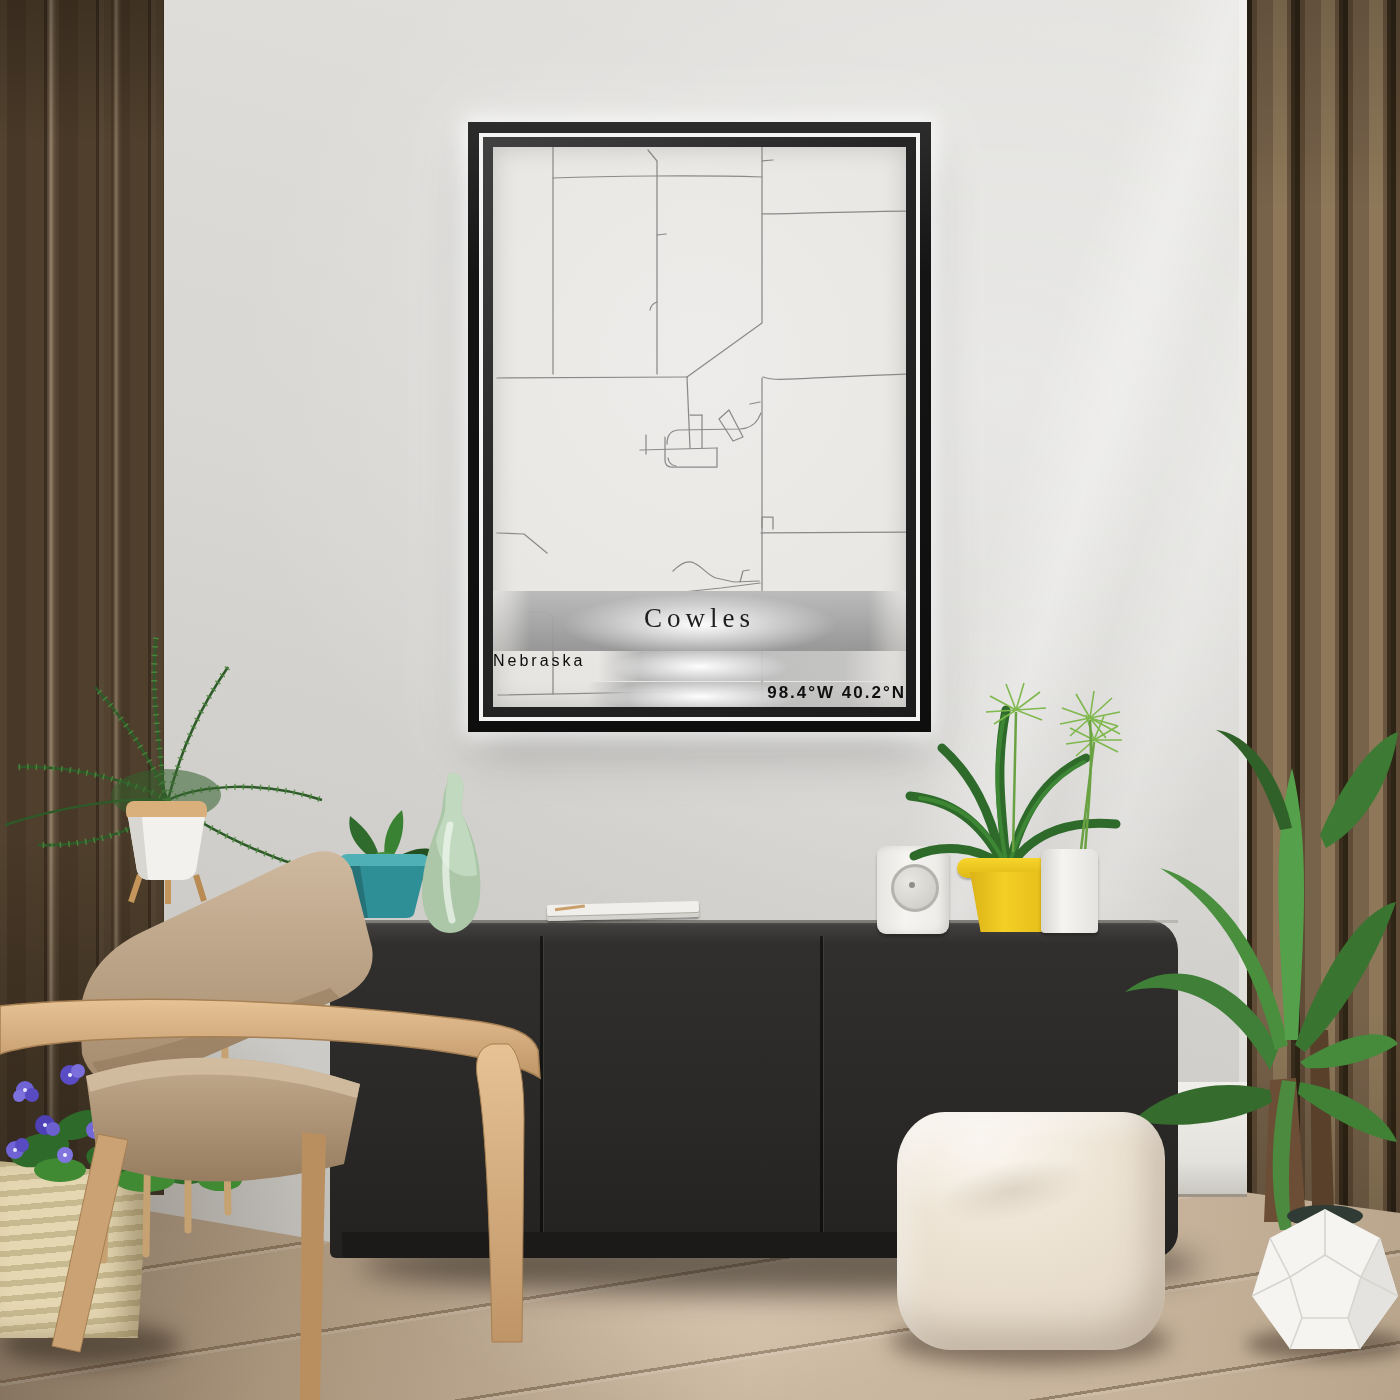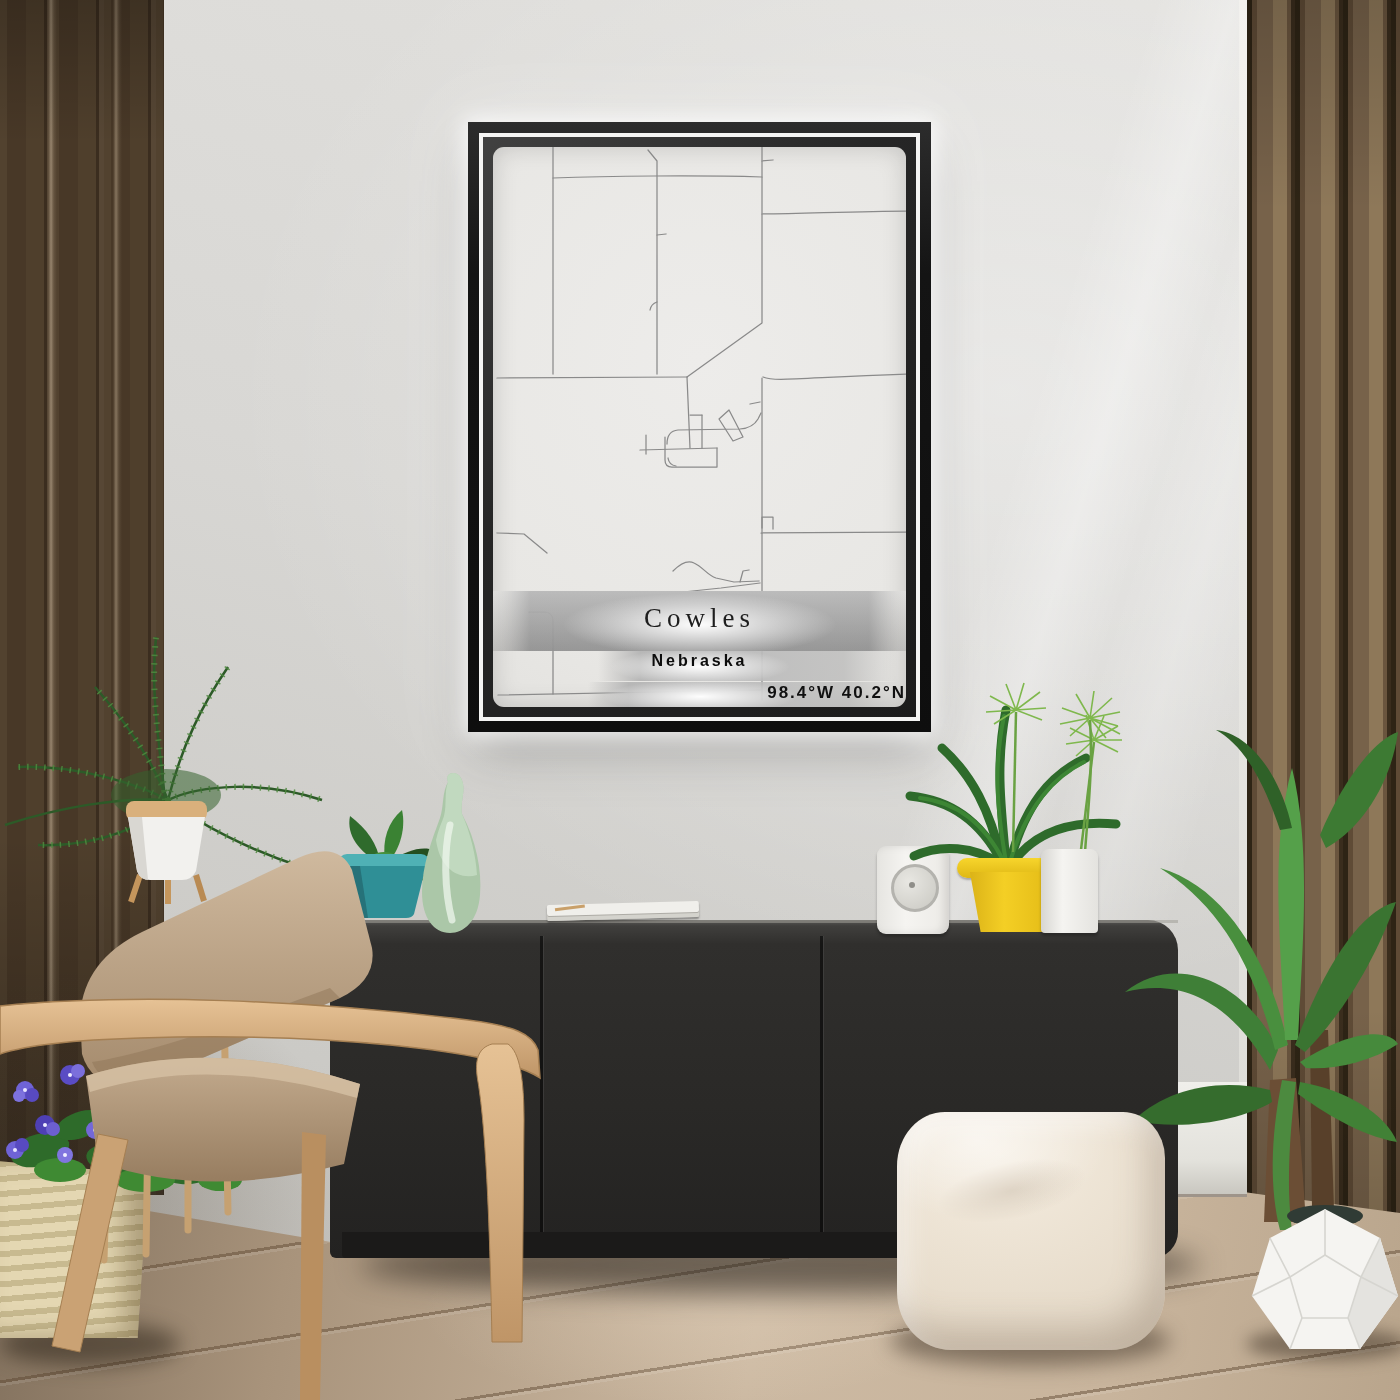--- a/index.html
+++ b/index.html
@@ -52,43 +52,43 @@
 
   
   .poster{left:468px;top:122px;width:463px;height:610px;z-index:4;
     background:linear-gradient(180deg,#2c2c2c 0%,#141414 25%,#0e0e0e 100%);
     box-shadow:0 0 20px 5px rgba(255,255,255,.80), 0 0 70px 14px rgba(255,255,255,.28), 0 26px 50px -8px rgba(0,0,0,.30);}
   .frame-white{position:absolute;left:11px;top:11px;right:11px;bottom:11px;background:#f4f4f3;}
   .frame-inner{position:absolute;left:4px;top:4px;right:4px;bottom:4px;
     background:linear-gradient(135deg,#414141,#262626 40%,#1c1c1c);}
   .paper{position:absolute;left:10px;top:10px;right:10px;bottom:10px;overflow:hidden;
     background:radial-gradient(130% 100% at 50% 38%, #edecea 0%, #e8e7e4 55%, #dcdbd8 100%);
-    box-shadow:inset 0 0 24px rgba(0,0,0,.16);border-radius:11px;}
+    box-shadow:inset 0 0 24px rgba(0,0,0,.16);}
   .map-svg{position:absolute;left:0;top:0;width:100%;height:100%;}
   .map-svg path{fill:none;stroke:#8a8a8a;stroke-width:1.25;stroke-linecap:round;stroke-linejoin:round;}
 
   .banner{position:absolute;left:0;width:100%;}
   .banner1{top:444px;height:60px;
     background:
       radial-gradient(190px 44px at 50% 56%, rgba(255,255,255,.98), rgba(255,255,255,0) 72%),
       linear-gradient(180deg, rgba(255,255,255,.22), rgba(0,0,0,.10)),
       linear-gradient(90deg, rgba(158,158,158,0) 0%, rgba(162,162,162,.92) 9%, #a9a9a9 38%, #a9a9a9 62%, rgba(162,162,162,.92) 91%, rgba(158,158,158,0) 100%);}
   .banner2{top:504px;left:105px;width:300px;height:30px;
     background:
       radial-gradient(120px 24px at 34% 52%, rgba(255,255,255,.98), rgba(255,255,255,0) 75%),
       linear-gradient(90deg, rgba(170,170,170,0) 0%, rgba(178,178,178,.9) 14%, #bdbdbd 45%, rgba(178,178,178,.65) 82%, rgba(170,170,170,0) 100%);}
   .banner3{top:535px;left:95px;width:312px;height:28px;
     background:
       radial-gradient(130px 22px at 36% 52%, rgba(255,255,255,.98), rgba(255,255,255,0) 75%),
       linear-gradient(90deg, rgba(170,170,170,0) 0%, rgba(178,178,178,.9) 13%, #bdbdbd 45%, rgba(178,178,178,.6) 84%, rgba(170,170,170,0) 100%);}
 
   .poster-title{position:absolute;top:456px;left:0;width:100%;text-align:center;
     font-family:"Liberation Serif",serif;font-size:27px;letter-spacing:5px;color:#1e1e1e;}
-  .poster-subtitle{position:absolute;top:505px;left:0;width:100%;text-align:center;
-    font-family:"Liberation Sans",sans-serif;font-weight:bold;font-size:16px;letter-spacing:3px;color:#0c0c0c;}
+  .poster-subtitle{position:absolute;top:505px;left:0;width:100%;text-align:left;
+    font-family:"Liberation Sans",sans-serif;font-weight:normal;font-size:16px;letter-spacing:3px;color:#0c0c0c;}
   .poster-coords{position:absolute;top:536px;left:0;width:100%;text-align:right;
     font-family:"Liberation Sans",sans-serif;font-weight:bold;font-size:17px;letter-spacing:2px;color:#101010;}
 
   
   .sideboard{left:330px;top:920px;width:848px;height:338px;z-index:7;
     border-radius:4px 30px 26px 6px;
     background:linear-gradient(180deg,#5b5a58 0px,#403f3d 6px,#302f2d 24px,#2a2927 55%,#232221 100%);}
   .sideboard .seam{position:absolute;top:16px;width:3px;height:296px;background:rgba(0,0,0,.55);box-shadow:1px 0 0 rgba(90,90,88,.35);}
   .sideboard .plinth{position:absolute;left:12px;right:16px;bottom:0;height:26px;background:#1b1a19;border-radius:0 0 16px 4px;}
   .sideboard .top-edge{position:absolute;left:0;top:0;width:100%;height:3px;background:rgba(160,158,152,.55);}

